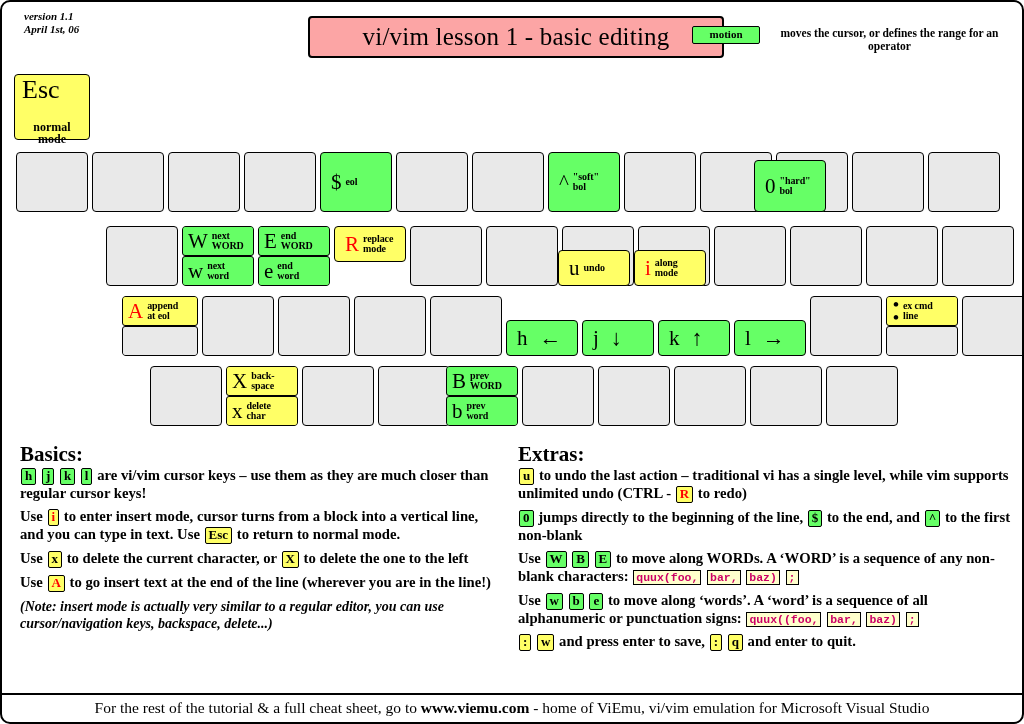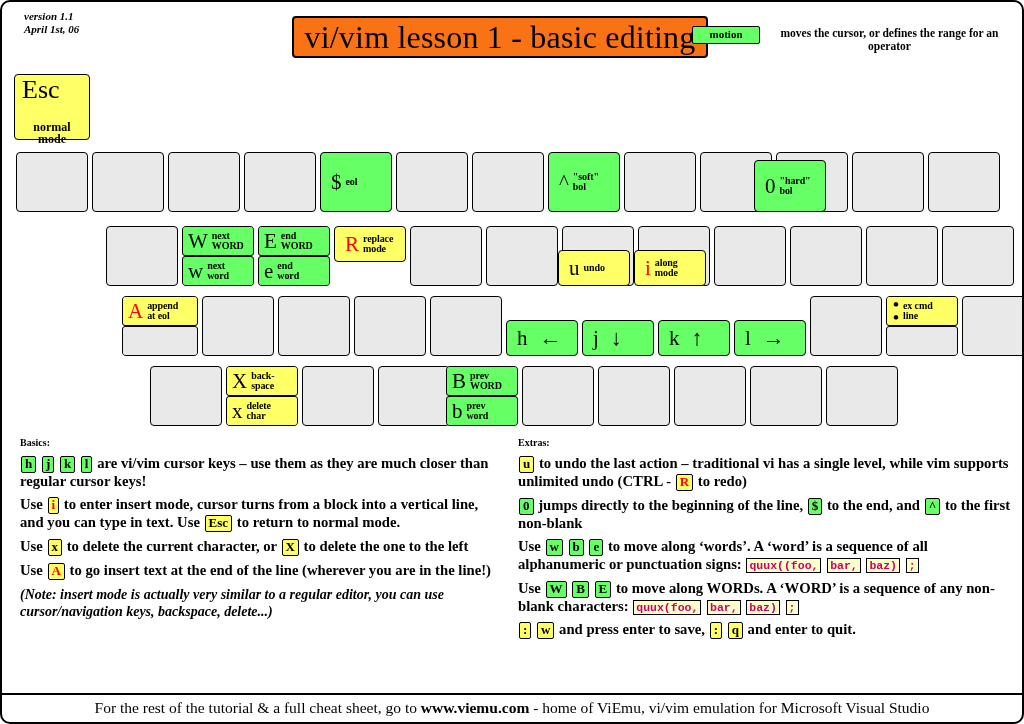--- a/index.html
+++ b/index.html
@@ -27,31 +27,31 @@
     left: 22px;
     top: 8px;
     font-style: italic;
     font-size: 11px;
     line-height: 13px;
     font-weight: bold;
     color: #000;
   }
   .title-box {
     position: absolute;
-    left: 290px;
+    left: 306px;
     top: 14px;
     width: 412px;
     height: 38px;
-    background: #f97316;
+    background: #fca5a5;
     border: 2px solid #000;
     border-radius: 4px;
     display: flex;
     align-items: center;
     justify-content: center;
-    font-size: 32px;
+    font-size: 25px;
     letter-spacing: .2px;
   }
 
   
   .legend {
     position: absolute;
     right: 10px;
     top: 24px;
     width: 320px;
     font-size: 11.5px;
@@ -180,22 +180,22 @@
   .col {
     position: absolute;
     top: 432px;
     font-size: 14.7px;
     line-height: 17.5px;
     color: #000;
   }
   .col-left { left: 18px; width: 482px; }
   .col-right { left: 516px; width: 500px; }
   .col h3 {
-    margin: 0 0 3px 0;
-    font-size: 10px;
+    margin: 12px 0 3px 0;
+    font-size: 21px;
     font-weight: bold;
   }
   .para { margin: 0 0 6px 0; font-weight: bold; }
   .para.note {
     font-weight: bold;
     font-style: italic;
     font-size: 14px;
     line-height: 17px;
   }
 
@@ -535,41 +535,41 @@
     <p class="para">
       <span class="ikey green">0</span>
       <span>jumps directly to the beginning of the line,</span>
       <span class="ikey green">$</span>
       <span>to the end, and</span>
       <span class="ikey green">^</span>
       <span>to the first non-blank</span>
     </p>
     <p class="para">
       <span>Use</span>
+      <span class="ikey green">W</span>
+      <span class="ikey green">B</span>
+      <span class="ikey green">E</span>
+      <span>to move along WORDs. A ‘WORD’ is a sequence of any non-blank characters:</span>
+      <span class="code">quux(foo,</span>
+      <span class="code">bar,</span>
+      <span class="code">baz)</span>
+      <span class="code">;</span>
+    </p>
+    <p class="para">
+      <span>Use</span>
       <span class="ikey green">w</span>
       <span class="ikey green">b</span>
       <span class="ikey green">e</span>
       <span>to move along ‘words’. A ‘word’ is a sequence of all alphanumeric or punctuation signs:</span>
       <span class="code">quux((foo,</span>
       <span class="code">bar,</span>
       <span class="code">baz)</span>
       <span class="code">;</span>
     </p>
     <p class="para">
-      <span>Use</span>
-      <span class="ikey green">W</span>
-      <span class="ikey green">B</span>
-      <span class="ikey green">E</span>
-      <span>to move along WORDs. A ‘WORD’ is a sequence of any non-blank characters:</span>
-      <span class="code">quux(foo,</span>
-      <span class="code">bar,</span>
-      <span class="code">baz)</span>
-      <span class="code">;</span>
-    </p>
-    <p class="para">
       <span class="ikey yellow">:</span>
       <span class="ikey yellow">w</span>
       <span>and press enter to save,</span>
       <span class="ikey yellow">:</span>
       <span class="ikey yellow">q</span>
       <span>and enter to quit.</span>
     </p>
   </div>
 
   <div class="footer-rule"></div>

